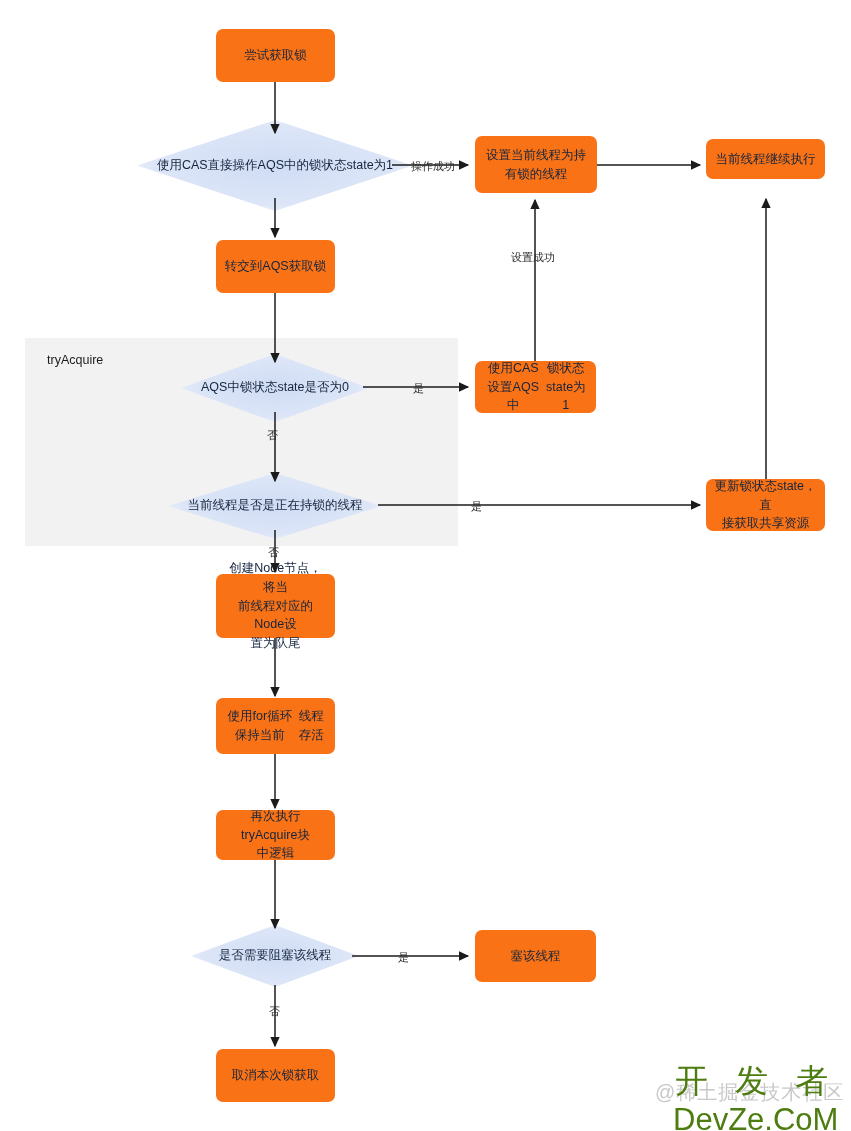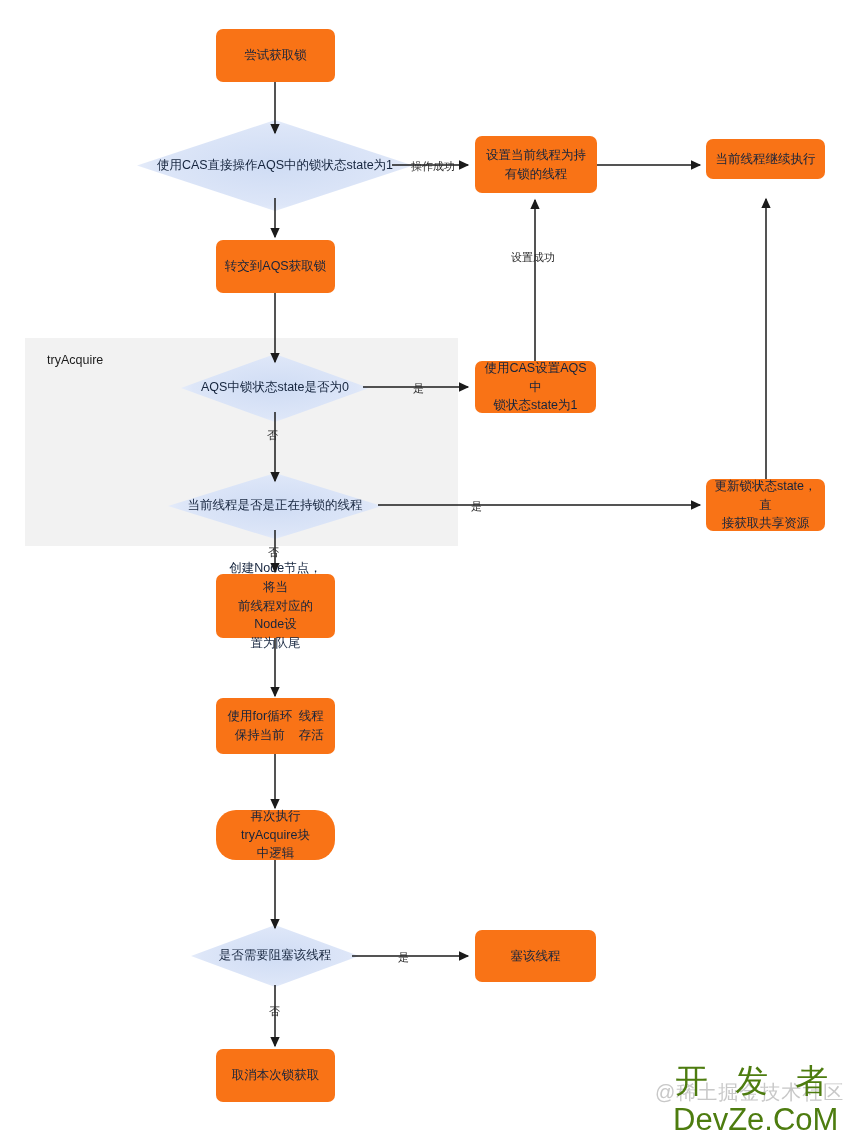--- a/index.html
+++ b/index.html
@@ -193,21 +193,21 @@
           <stop offset="0%" stop-color="#cfdcf4"></stop>
           <stop offset="70%" stop-color="#dde6f8"></stop>
           <stop offset="100%" stop-color="#f4f7fd"></stop>
         </radialGradient>
       </defs>
       <polygon points="95,1 189,35 95,69 1,35" fill="url(#dg2)"></polygon>
     </svg>
     <div class="dtext">AQS中锁状态state是否为0</div>
   </div>
 
-  <div class="node" style="left:475px; top:361px; width:121px; height:52px; flex-direction:column;">
+  <div class="node" style="left:475px; top:361px; width:121px; height:52px; flex-direction:row;">
     <span>使用CAS设置AQS中</span>
     <span>锁状态state为1</span>
   </div>
 
   <div class="diamond" style="left:167px; top:472px; width:216px; height:68px;">
     <svg width="216" height="68">
       <defs>
         <radialGradient id="dg3" cx="50%" cy="50%" r="62%">
           <stop offset="0%" stop-color="#cfdcf4"></stop>
           <stop offset="70%" stop-color="#dde6f8"></stop>
@@ -228,21 +228,21 @@
     <span>创建Node节点，将当</span>
     <span>前线程对应的Node设</span>
     <span>置为队尾</span>
   </div>
 
   <div class="node" style="left:216px; top:698px; width:119px; height:56px; flex-direction:row;">
     <span>使用for循环保持当前</span>
     <span>线程存活</span>
   </div>
 
-  <div class="node" style="left:216px; top:810px; width:119px; height:50px; flex-direction:column;border-radius:20px;">
+  <div class="node" style="left:216px; top:810px; width:119px; height:50px; flex-direction:column;">
     <span>再次执行tryAcquire块</span>
     <span>中逻辑</span>
   </div>
 
   <div class="diamond" style="left:190px; top:924px; width:170px; height:64px;">
     <svg width="170" height="64">
       <defs>
         <radialGradient id="dg4" cx="50%" cy="50%" r="62%">
           <stop offset="0%" stop-color="#cfdcf4"></stop>
           <stop offset="70%" stop-color="#dde6f8"></stop>

